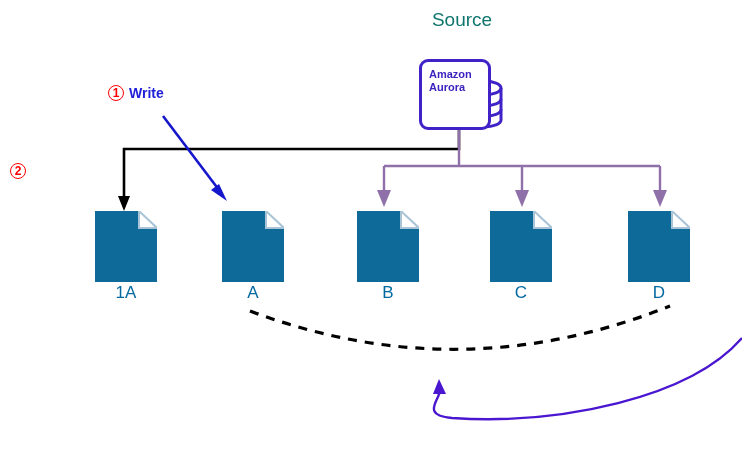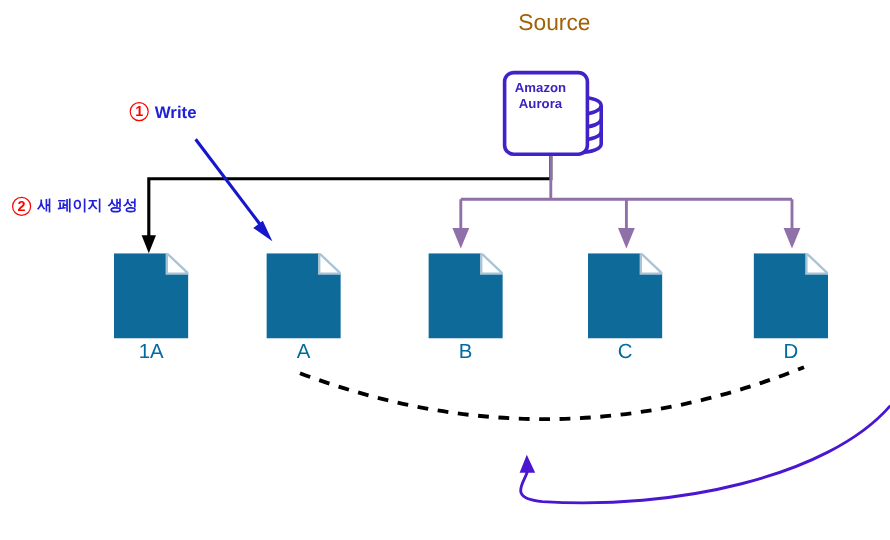--- a/index.html
+++ b/index.html
@@ -29,36 +29,35 @@
 
   
   .source-title {
     position: absolute;
     left: 400px;
     top: 8px;
     width: 124px;
     text-align: center;
     font-size: 19px;
     line-height: 23px;
-    color: #a16207;
+    color: #0f766e;
     letter-spacing: 0px;
   }
 
   
   .aurora-icon {
     position: absolute;
     left: 419px;
     top: 59px;
     width: 72px;
     height: 71px;
     box-sizing: border-box;
     border: 3px solid #4122c8;
     border-radius: 9px;
     background: #ffffff;
-    text-align: center;
   }
   .aurora-label {
     position: absolute;
     left: 7px;
     top: 6px;
     font-size: 11px;
     font-weight: bold;
     line-height: 12.5px;
     color: #3b23c0;
     white-space: pre-line;
@@ -163,21 +162,20 @@
 Aurora</div>
   </div>
 
   <div class="step" id="step-write">
     <span class="step-num">1</span>
     <span class="step-text">Write</span>
   </div>
 
   <div class="step" id="step-newpage">
     <span class="step-num">2</span>
-    <span class="step-text kr">새 페이지 생성</span>
   </div>
 
   <div id="pages-layer">
       <div class="doc" style="left: 95px; top: 211px;"><svg width="62" height="71" viewBox="0 0 62 71" xmlns="http://www.w3.org/2000/svg">
           <path d="M0,0 L44,0 L62,17 L62,71 L0,71 Z" fill="#0d6a99"></path>
           <path d="M44,0 L62,17 L44,17 Z" fill="#ffffff"></path>
           <path d="M44,0 L62,17 L44,17 Z" fill="none" stroke="#a8c4d6" stroke-width="2"></path>
         </svg></div>
       <div class="doc-label" style="left: 95px;">1A</div>
       <div class="doc" style="left: 222px; top: 211px;"><svg width="62" height="71" viewBox="0 0 62 71" xmlns="http://www.w3.org/2000/svg">

